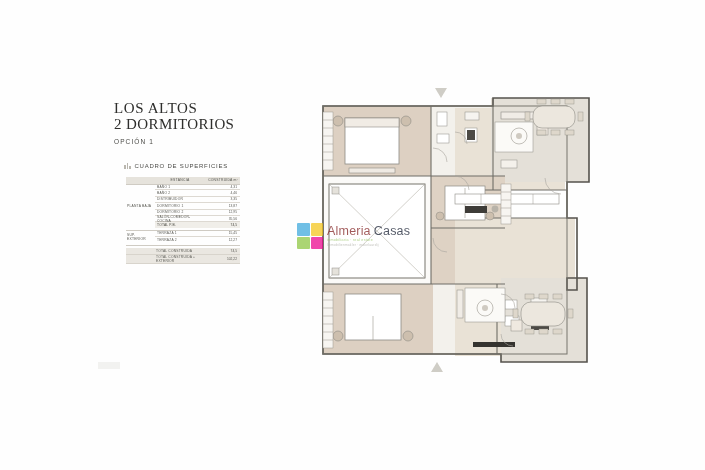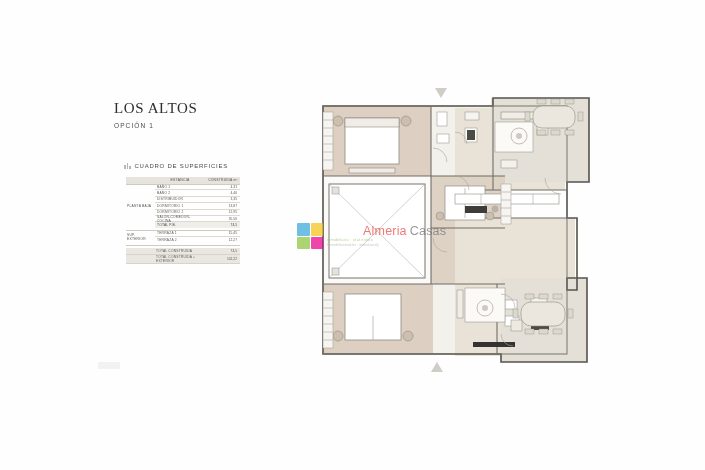--- a/index.html
+++ b/index.html
@@ -55,35 +55,36 @@
   .plan svg{display:block;}
 
   
   .wm{position:absolute;left:297px;top:219px;width:125px;height:34px;
       display:flex;align-items:center;gap:4px;opacity:.72;}
   .wm-logo{width:26px;height:26px;display:grid;grid-template-columns:1fr 1fr;
            grid-template-rows:1fr 1fr;gap:1px;flex:none;}
   .wm-logo span{display:block;border-radius:1px;}
   .wm-txt{line-height:1;}
   .wm-main{font-size:12.5px;letter-spacing:.2px;font-family:"Liberation Sans",sans-serif;}
-  .wm-main .a{color:#ef4444;margin-left:36px;}
-  .wm-main .b{color:#737373;margin-left:3px;}
+  .wm-main .a{color:#7f1d1d;}
+  .wm-main .b{color:#0f172a;margin-left:3px;}
   .wm-sub{font-size:3.6px;letter-spacing:.3px;color:#8fbf5a;margin-top:2px;}
   .wm-sub2{font-size:3.2px;letter-spacing:.25px;color:#a9a9a0;margin-top:1px;}
 
   .corner-mark{position:absolute;left:98px;top:362px;width:22px;height:7px;
                background:#f2f2f0;}
 </style>
 </head>
 <body>
 
 <div class="page">
 
   <div class="title-block">
     <div class="t-line1">LOS ALTOS</div>
+    <div class="t-line2">2 DORMITORIOS</div>
     <div class="t-line3">OPCIÓN 1</div>
   </div>
 
   <div class="sec-head">
     <span class="sec-bars">
         <i></i>
         <i></i>
         <i></i>
       </span>
     <span class="sec-title">CUADRO DE SUPERFICIES</span>

